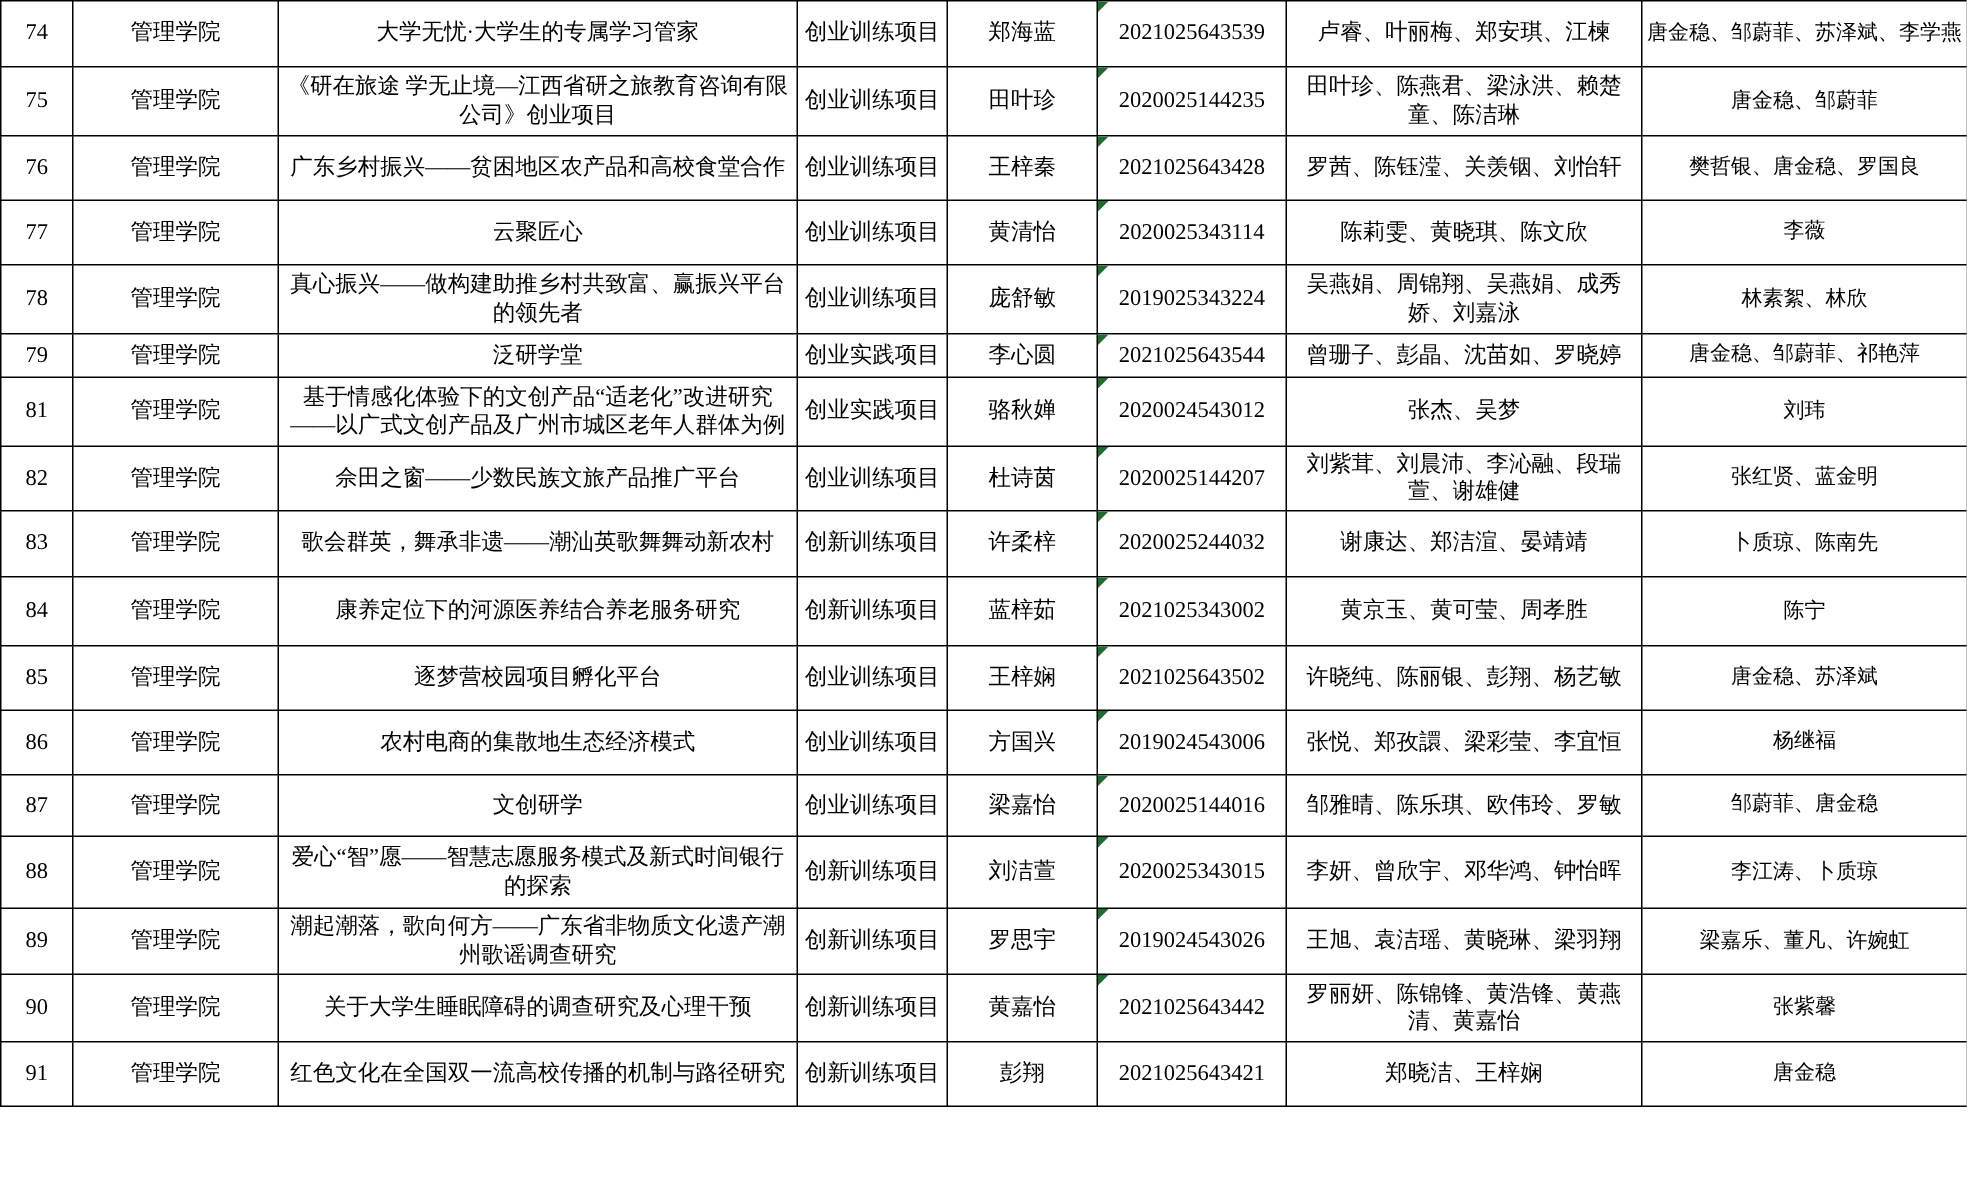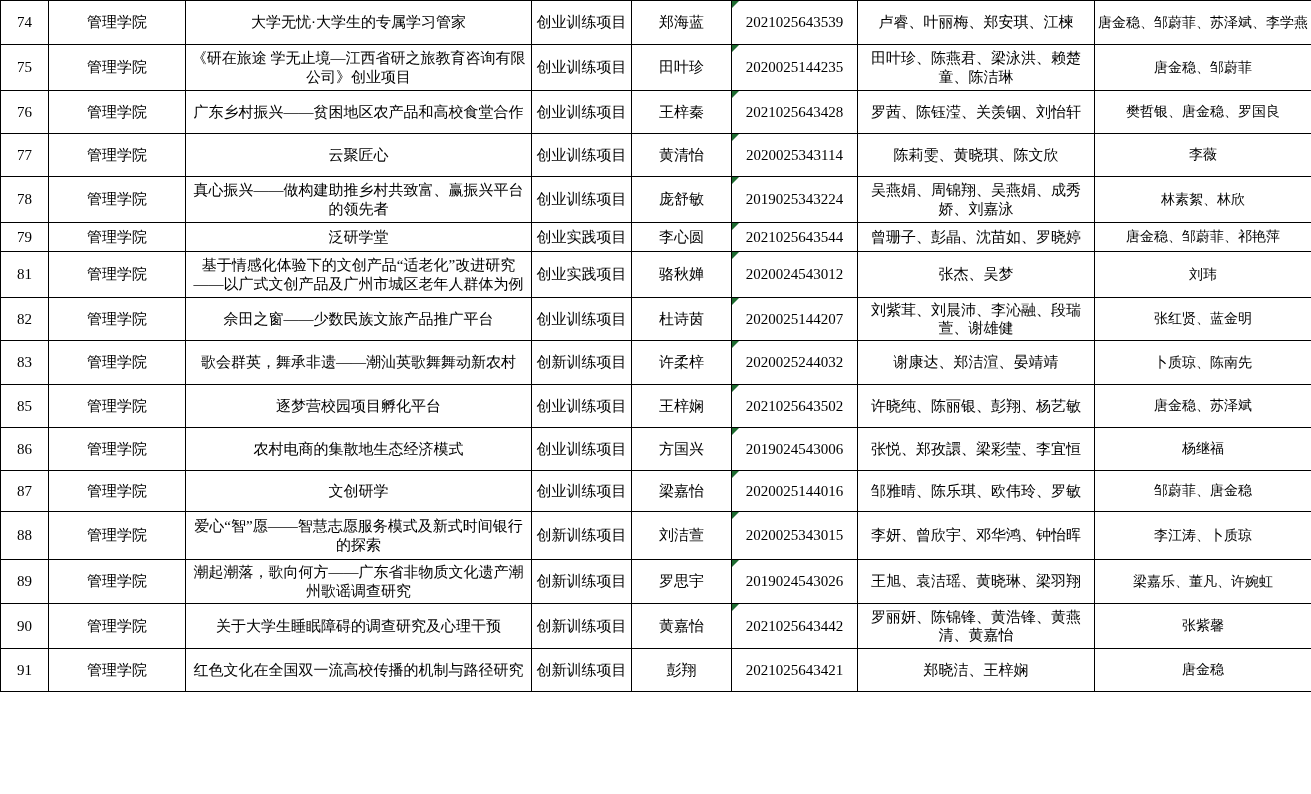--- a/index.html
+++ b/index.html
@@ -119,20 +119,30 @@
       <tr style="height: 44px;">
         <td class="col-seq">83</td>
         <td class="col-college">管理学院</td>
         <td class="col-project_name">歌会群英，舞承非遗——潮汕英歌舞舞动新农村</td>
         <td class="col-project_type">创新训练项目</td>
         <td class="col-leader">许柔梓</td>
         <td class="col-project_number"><span class="tri" style="border-top-color: rgb(30, 107, 48);"></span><span>2020025244032</span></td>
         <td class="col-members">谢康达、郑洁渲、晏靖靖</td>
         <td class="col-advisors">卜质琼、陈南先</td>
       </tr>
+      <tr style="height: 46px;">
+        <td class="col-seq">84</td>
+        <td class="col-college">管理学院</td>
+        <td class="col-project_name">康养定位下的河源医养结合养老服务研究</td>
+        <td class="col-project_type">创新训练项目</td>
+        <td class="col-leader">蓝梓茹</td>
+        <td class="col-project_number"><span class="tri" style="border-top-color: rgb(30, 107, 48);"></span><span>2021025343002</span></td>
+        <td class="col-members">黄京玉、黄可莹、周孝胜</td>
+        <td class="col-advisors">陈宁</td>
+      </tr>
       <tr style="height: 43px;">
         <td class="col-seq">85</td>
         <td class="col-college">管理学院</td>
         <td class="col-project_name">逐梦营校园项目孵化平台</td>
         <td class="col-project_type">创业训练项目</td>
         <td class="col-leader">王梓娴</td>
         <td class="col-project_number"><span class="tri" style="border-top-color: rgb(30, 107, 48);"></span><span>2021025643502</span></td>
         <td class="col-members">许晓纯、陈丽银、彭翔、杨艺敏</td>
         <td class="col-advisors">唐金稳、苏泽斌</td>
       </tr>

